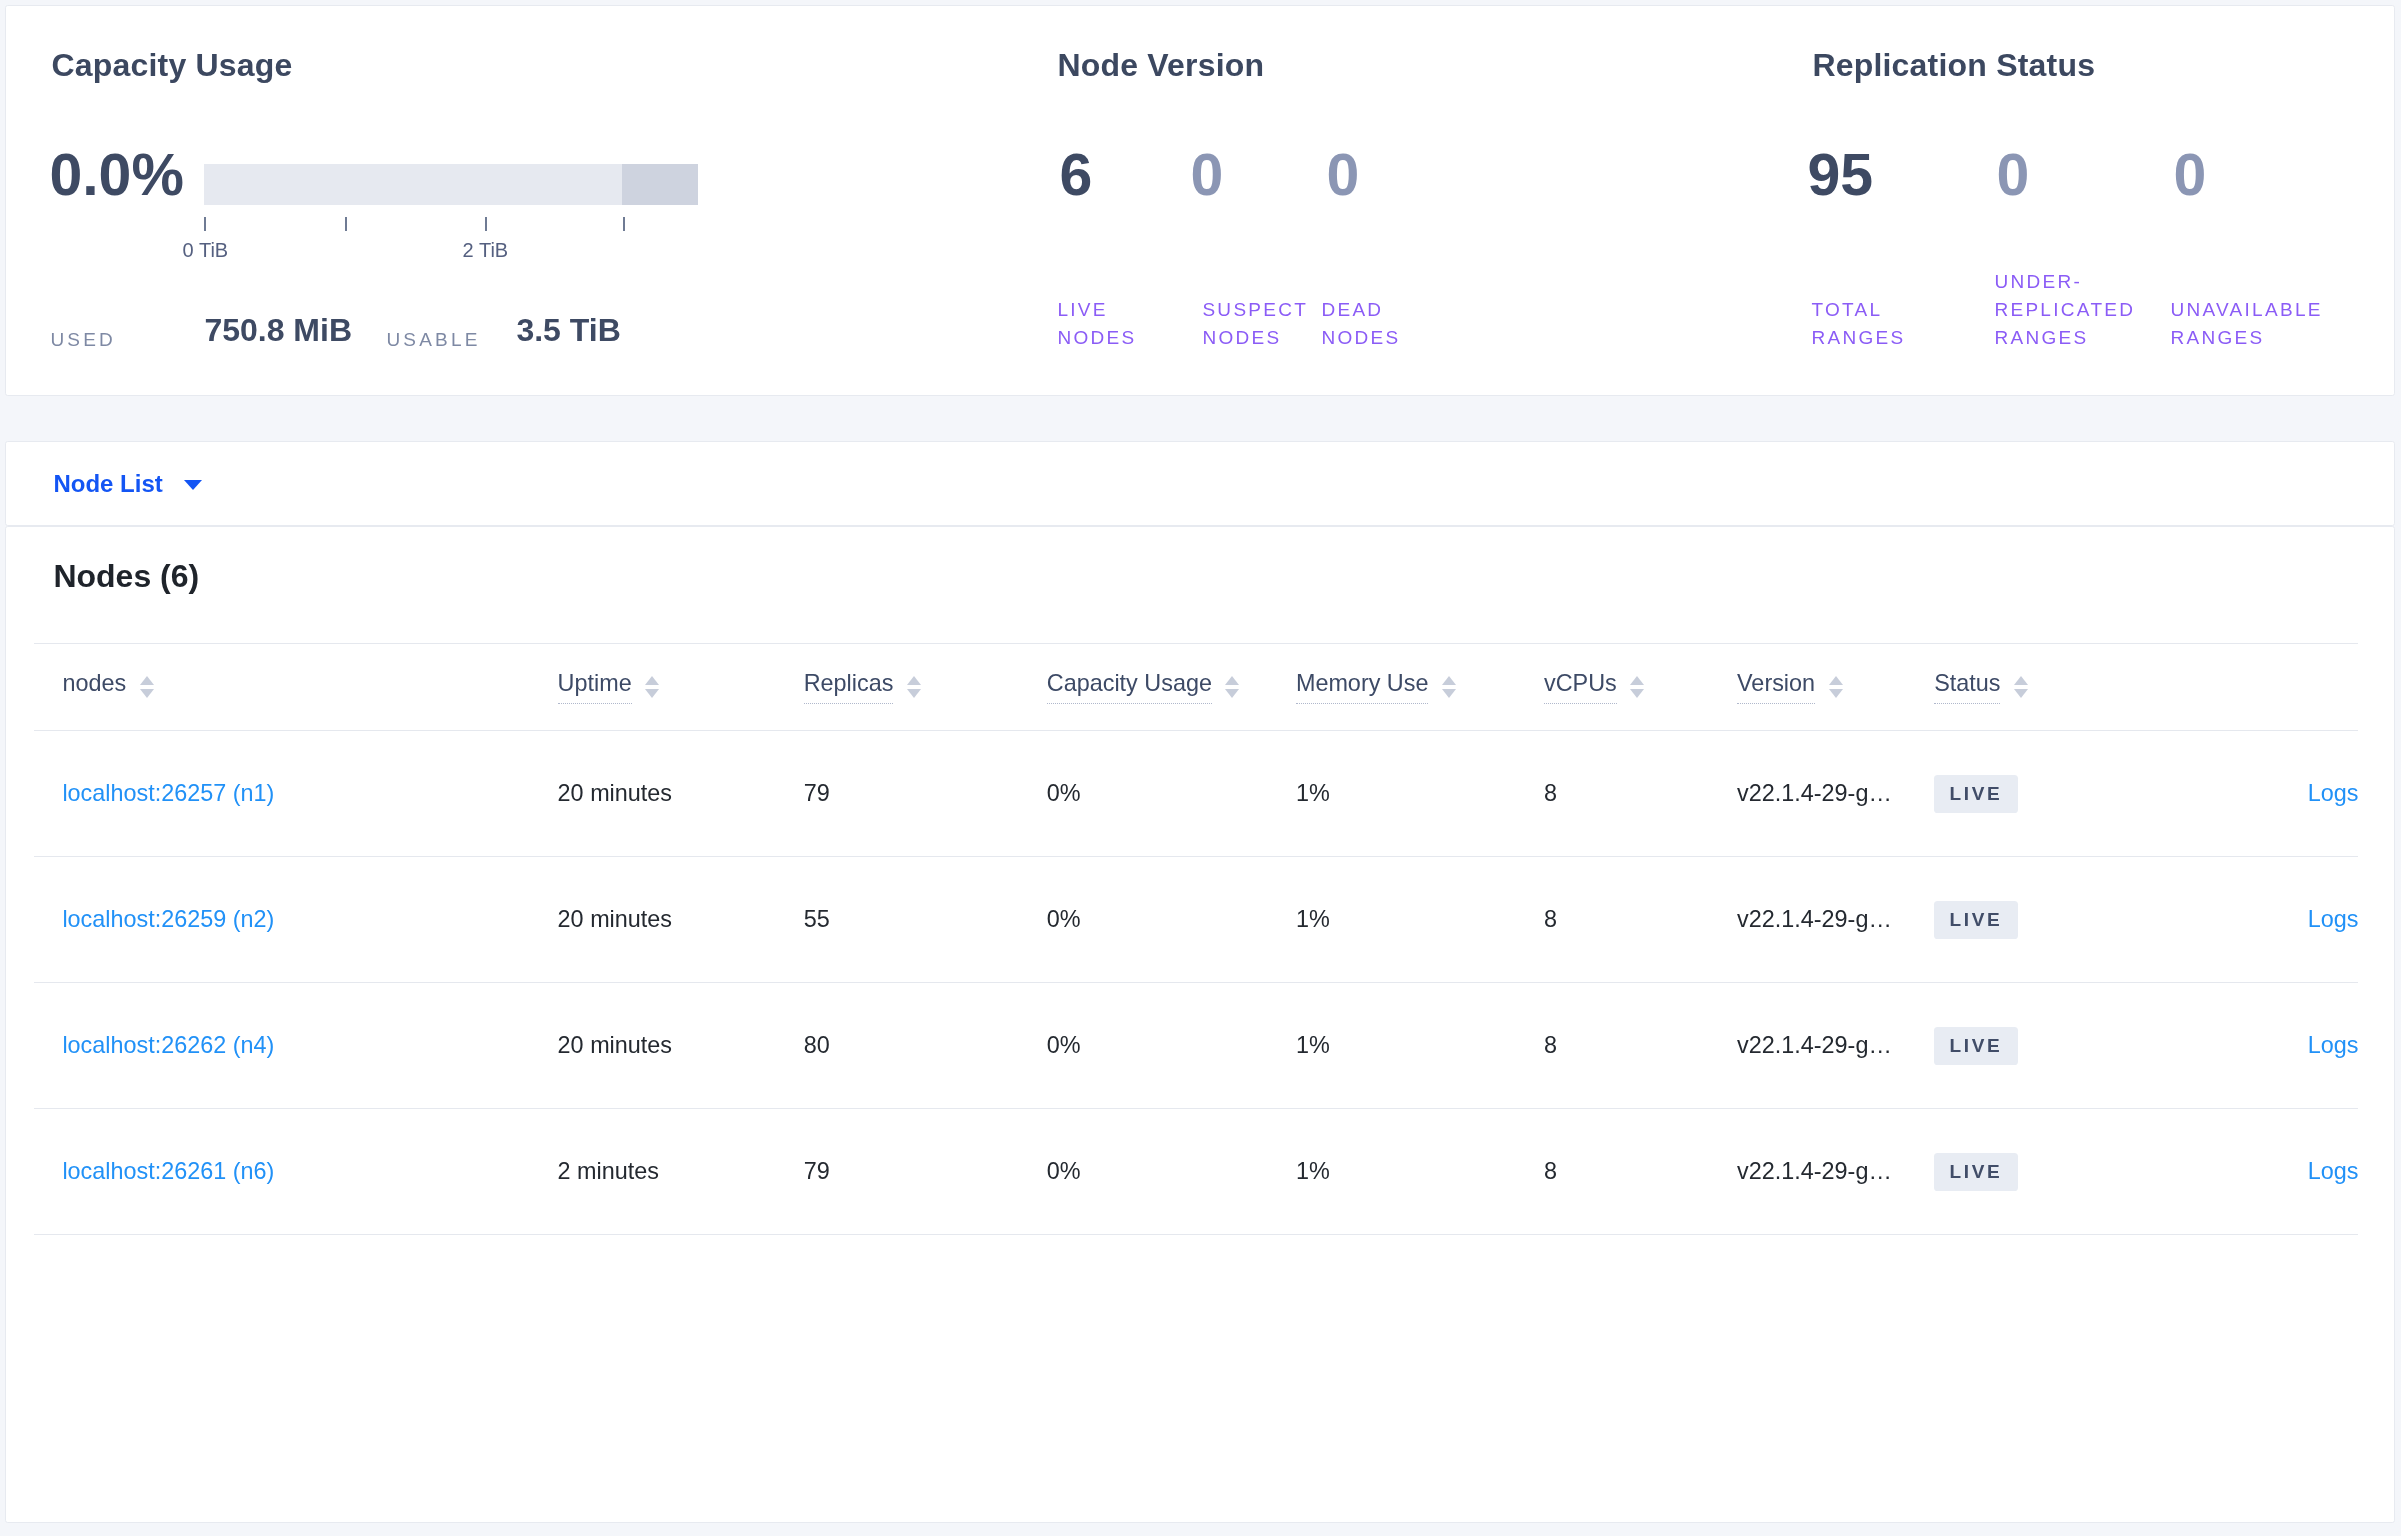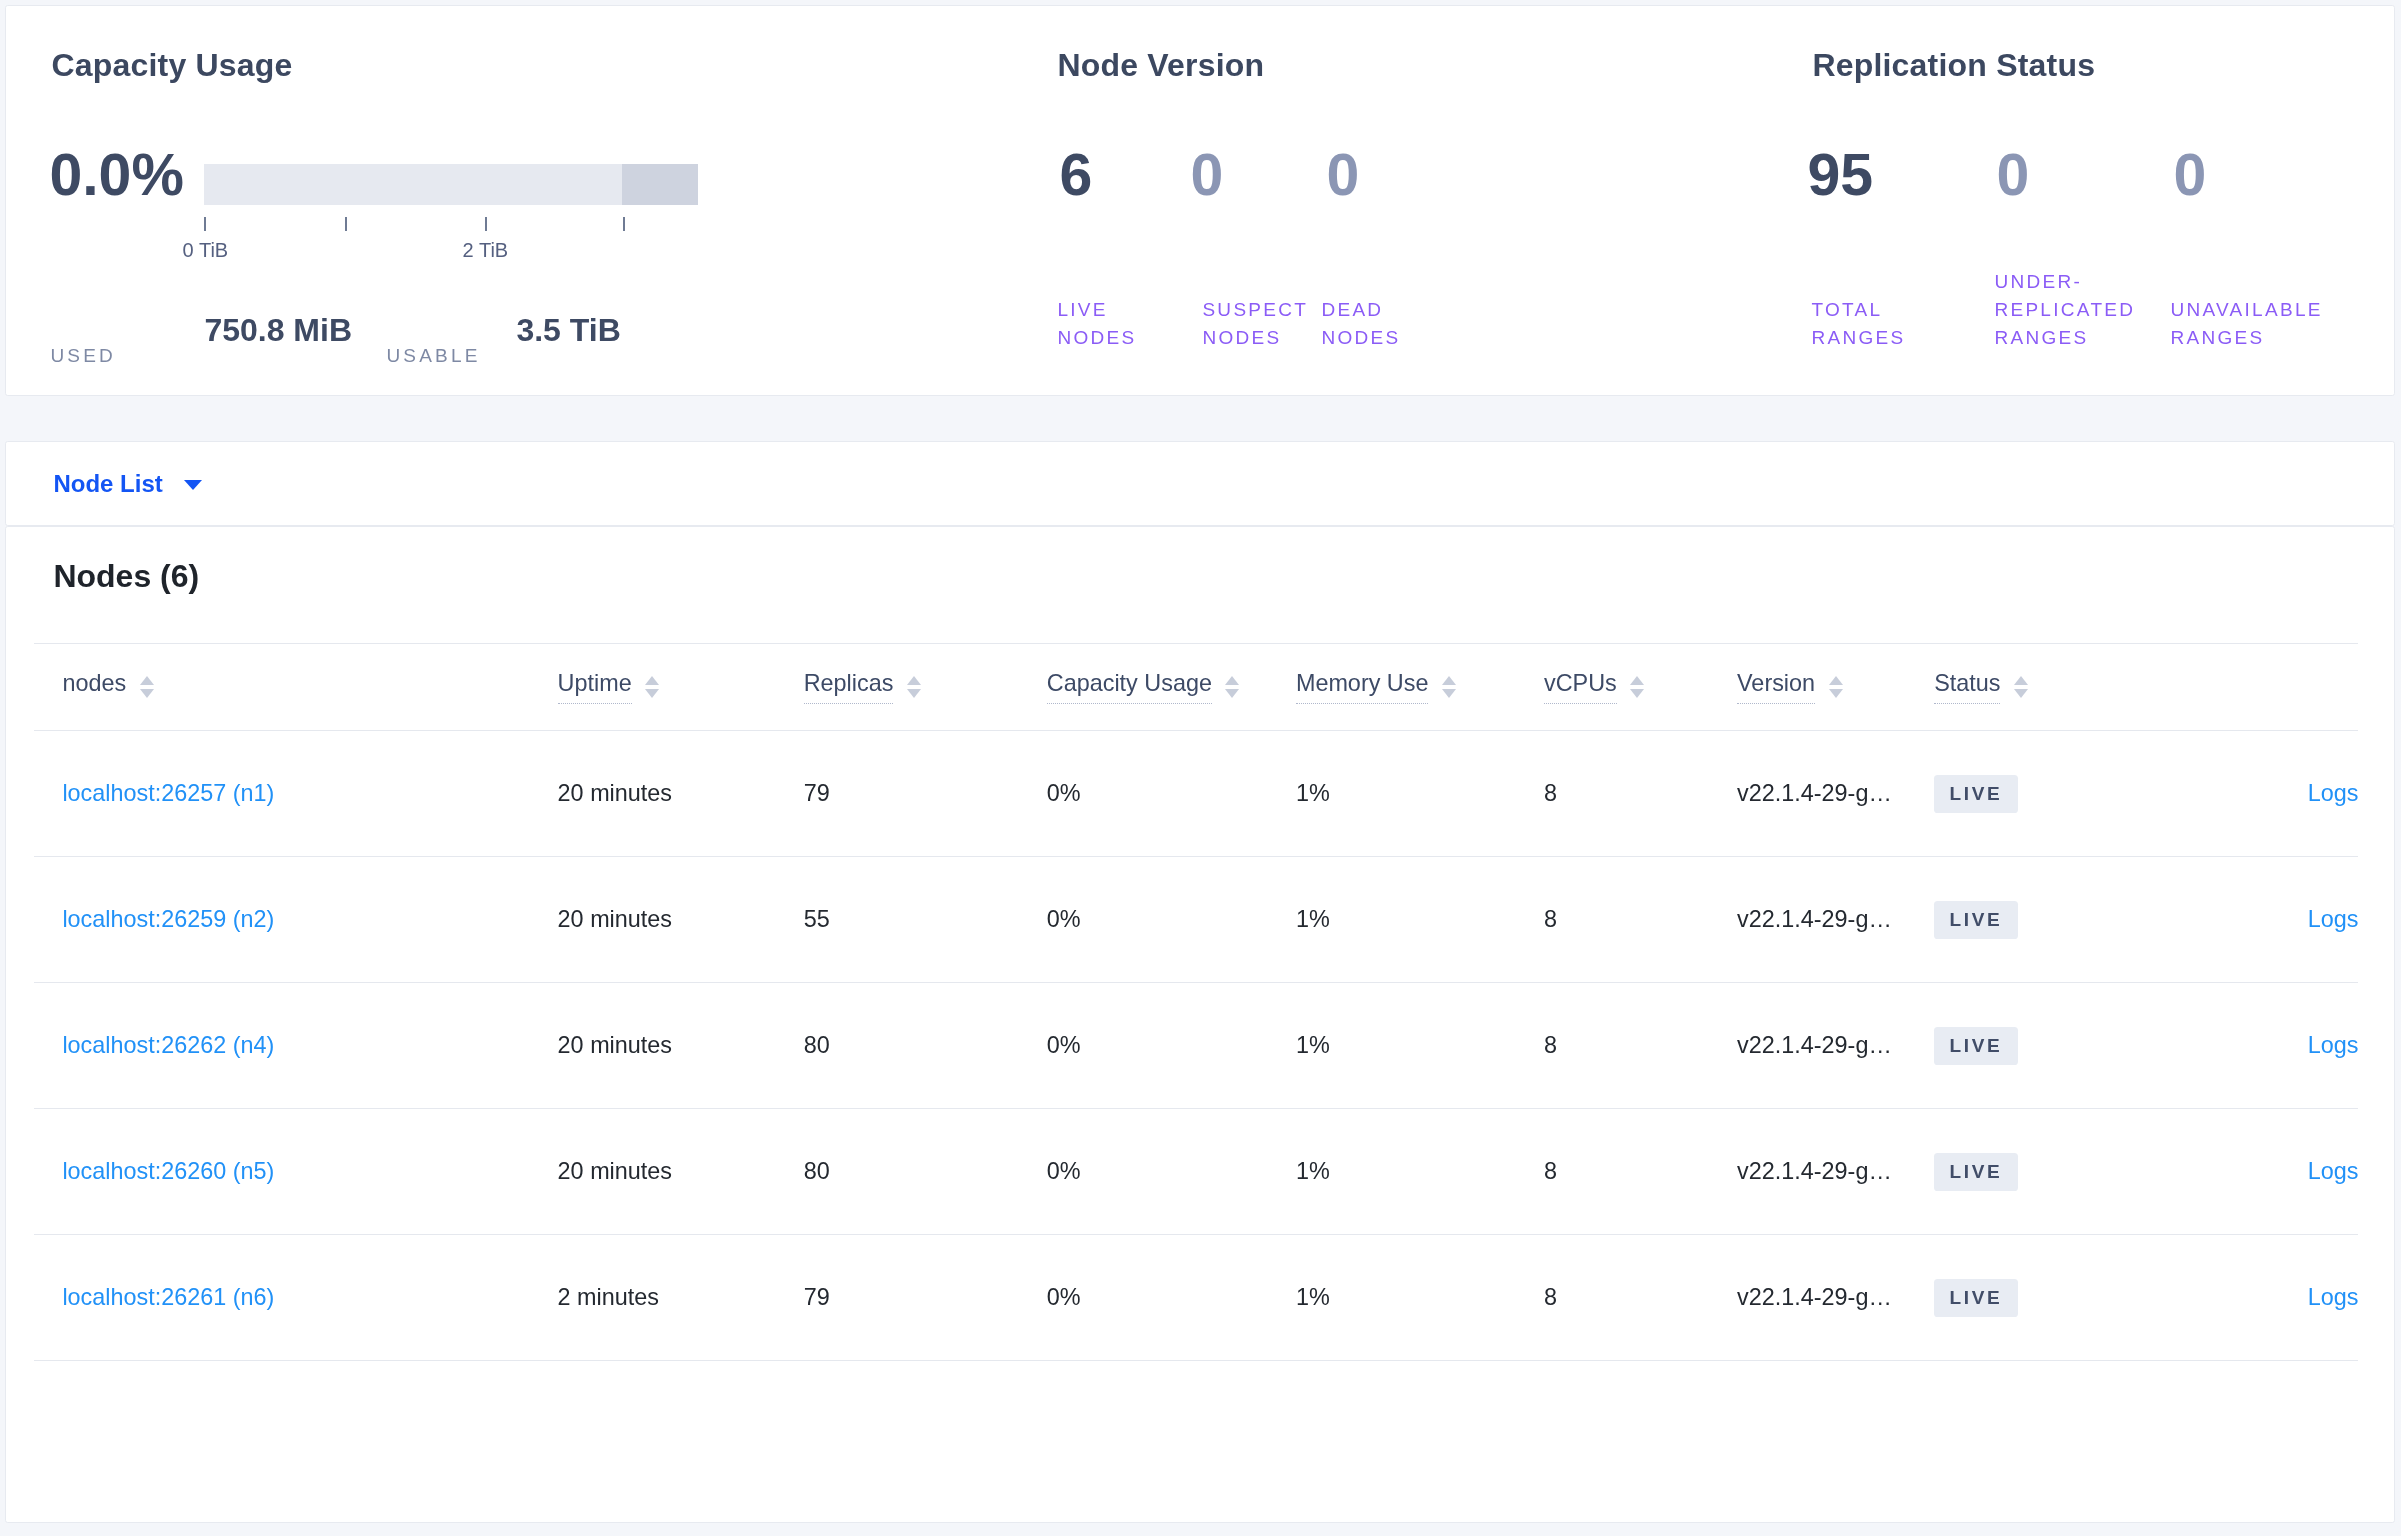--- a/index.html
+++ b/index.html
@@ -43,21 +43,21 @@
     background:#ced3df;
   }
   .gauge-tick {
     position:absolute; top:211px; width:1.8px; height:13.5px; background:#6f7b94;
   }
   .gauge-tick-label {
     position:absolute; top:233px; width:108px;
     font-size:20px; color:#556080; text-align:center;
   }
   .cap-caption {
-    position:absolute; top:339px;
+    position:absolute; top:323px;
     font-size:19px; letter-spacing:3.2px; color:#7e89a4;
   }
   .cap-value {
     position:absolute; top:306px;
     font-size:32px; font-weight:bold; color:#3e4a63;
   }
   
   #node-list-bar {
     left:5.4px; top:441px; width:2390px; height:85px;
     display:flex; align-items:center; padding-left:47px;
@@ -311,31 +311,20 @@
         <td>20 minutes</td>
         <td>80</td>
         <td>0%</td>
         <td>1%</td>
         <td>8</td>
         <td>v22.1.4-29-g…</td>
         <td><span class="status-badge">LIVE</span></td>
         <td class="logs-cell"><a class="logs-link">Logs</a></td>
       </tr>
       <tr>
-        <td><a class="node-link">localhost:26260 (n5)</a></td>
-        <td>20 minutes</td>
-        <td>80</td>
-        <td>0%</td>
-        <td>1%</td>
-        <td>8</td>
-        <td>v22.1.4-29-g…</td>
-        <td><span class="status-badge">LIVE</span></td>
-        <td class="logs-cell"><a class="logs-link">Logs</a></td>
-      </tr>
-      <tr>
         <td><a class="node-link">localhost:26261 (n6)</a></td>
         <td>2 minutes</td>
         <td>79</td>
         <td>0%</td>
         <td>1%</td>
         <td>8</td>
         <td>v22.1.4-29-g…</td>
         <td><span class="status-badge">LIVE</span></td>
         <td class="logs-cell"><a class="logs-link">Logs</a></td>
       </tr>

